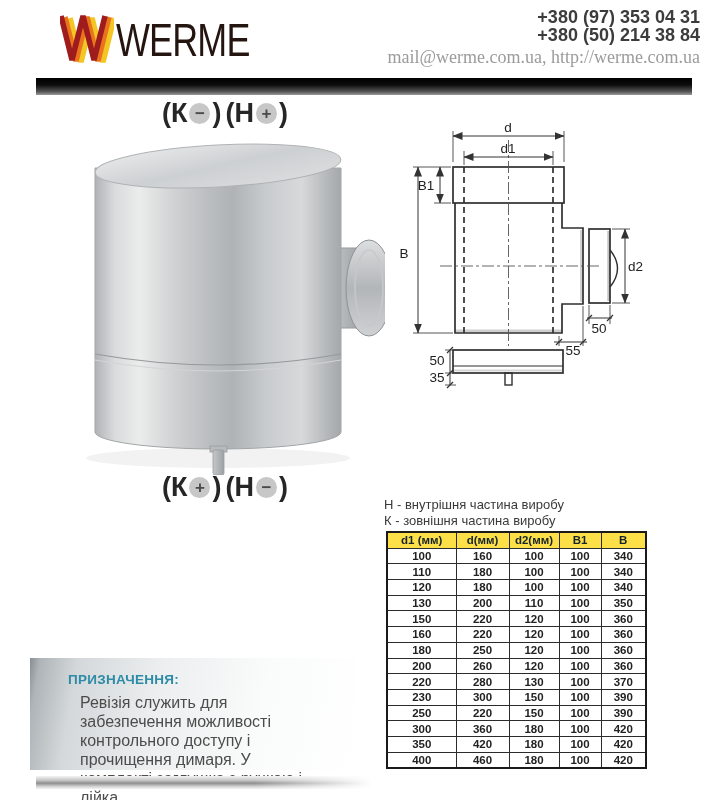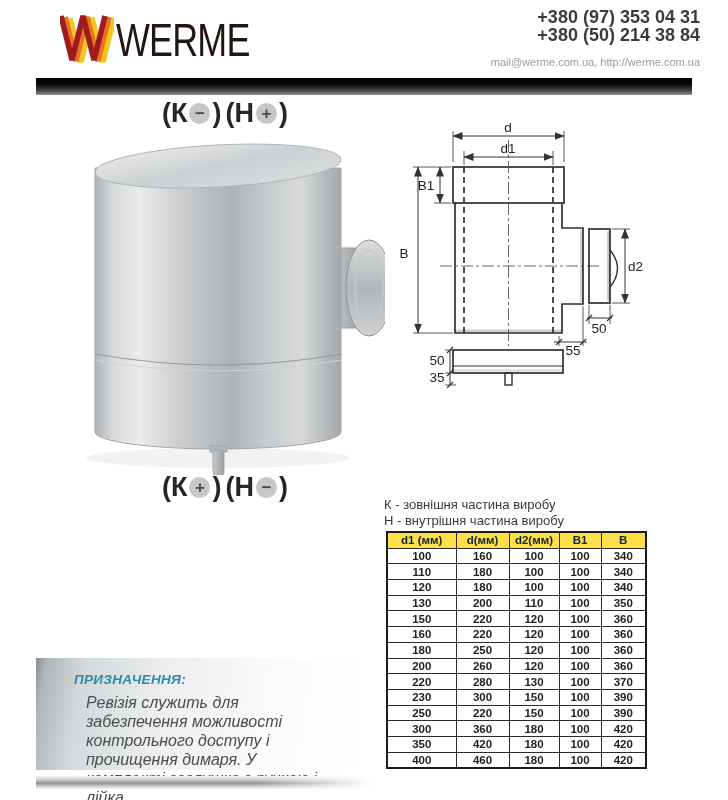--- a/index.html
+++ b/index.html
@@ -10,21 +10,21 @@
   }
   
   .logo-wrap{position:absolute;left:60px;top:14px;display:flex;align-items:flex-start;}
   .logo-mark{width:54px;height:52px;}
   .brand{
     font-size:46px;font-weight:500;color:#241510;letter-spacing:-1px;
     transform:scaleX(.78);transform-origin:left center;margin-left:2px;line-height:52px;
   }
   .contacts{position:absolute;right:28px;top:8px;text-align:right;}
   .contacts .phone{font-size:18px;font-weight:600;color:#3c3c3c;line-height:18px;}
-  .contacts .mailweb{font-size:11px;color:#9b9b9b;margin-top:12px;}
+  .contacts .mailweb{font-size:18px;color:#9b9b9b;margin-top:3px;font-family:Liberation Serif, serif;}
   .top-bar{
     position:absolute;left:36px;top:78px;width:656px;height:17px;
     background:linear-gradient(to bottom,#000 0%,#0c0c0c 40%,#555 80%,#9b9b9b 100%);
   }
   
   .ph-label{
     position:absolute;left:60px;width:330px;display:flex;align-items:center;justify-content:center;
     gap:4px;font-size:27px;font-weight:700;color:#262626;height:30px;
   }
   .ph-label .grp{display:flex;align-items:center;gap:2px;}
@@ -46,24 +46,23 @@
     table-layout:fixed;border:2.5px solid #1a1a1a;
   }
   .dim-table th,.dim-table td{
     border:1.5px solid #2b2b2b;text-align:center;padding:0;height:14.7px;
     font-size:11.5px;font-weight:700;
   }
   .dim-table th{background:#fde047;color:#16242e;}
   .dim-table td{background:#ffffff;color:#222222;}
   
   .purpose{
-    position:absolute;left:36px;top:658px;width:326px;height:112px;box-sizing:border-box;
+    position:absolute;left:30px;top:658px;width:326px;height:112px;box-sizing:border-box;
     padding:14px 0 0 38px;
     background:linear-gradient(100deg,#878f94 0%,#aeb4b8 3%,#d4d8da 14%,#eceeef 38%,#fafbfb 70%,#ffffff 100%);
-    font-style:italic;
   }
   .purpose h3{margin:0;font-size:13.5px;font-weight:700;color:#2c8ba6;letter-spacing:.3px;}
   .purpose p{margin:6px 0 0 12px;width:242px;font-size:16px;line-height:19px;color:#4c4c4c;}
   .metal-bar{
     position:absolute;left:36px;top:776px;width:336px;height:13px;
     background:
       linear-gradient(90deg,rgba(255,255,255,0) 65%,#ffffff 100%),
       linear-gradient(180deg,#f5f5f5 0%,#c2c2c2 35%,#8f8f8f 55%,#dcdcdc 85%,#f2f2f2 100%);
   }
 </style>
@@ -242,22 +241,22 @@
   <text x="38" y="92" text-anchor="middle">B1</text>
   <text x="16" y="160" text-anchor="middle">B</text>
   <text x="240" y="173" text-anchor="start">d2</text>
   <text x="211" y="235" text-anchor="middle">50</text>
   <text x="185" y="257" text-anchor="middle">55</text>
   <text x="49" y="267" text-anchor="middle">50</text>
   <text x="49" y="284" text-anchor="middle">35</text>
 </svg>
 
 <div class="legend">
+  <div>Н - внутрішня частина виробу</div>
   <div>К - зовнішня  частина  виробу</div>
-  <div>Н - внутрішня частина виробу</div>
 </div>
 
 <table class="dim-table">
   <colgroup>
     <col style="width:69px">
       <col style="width:53px">
       <col style="width:50px">
       <col style="width:42px">
       <col style="width:45px">
   </colgroup>

